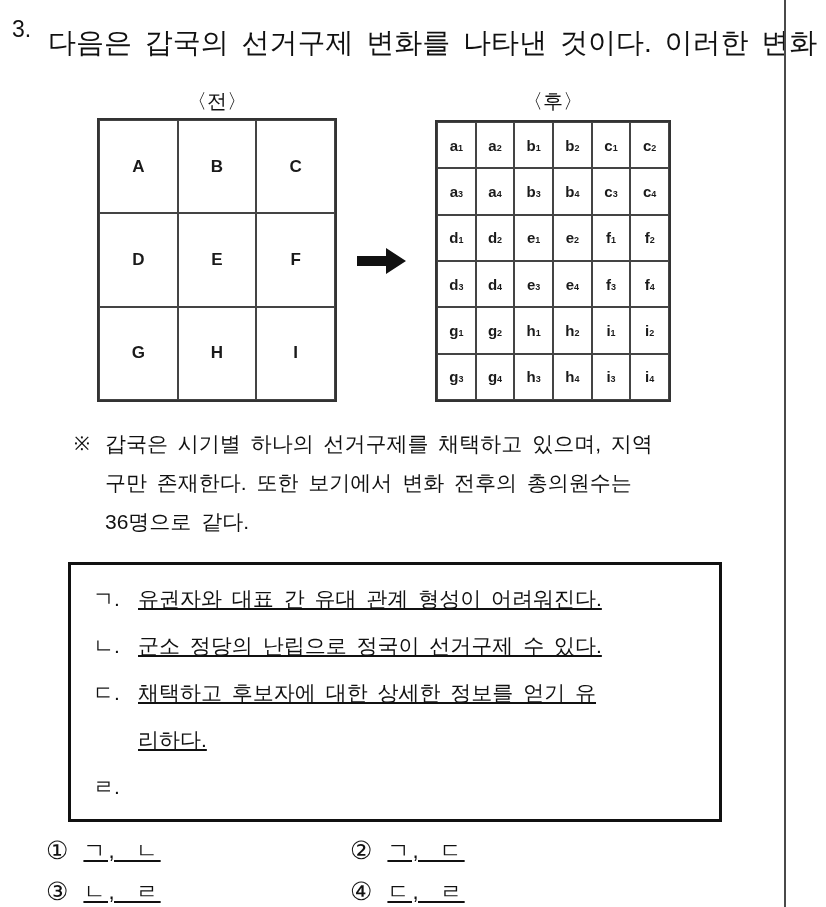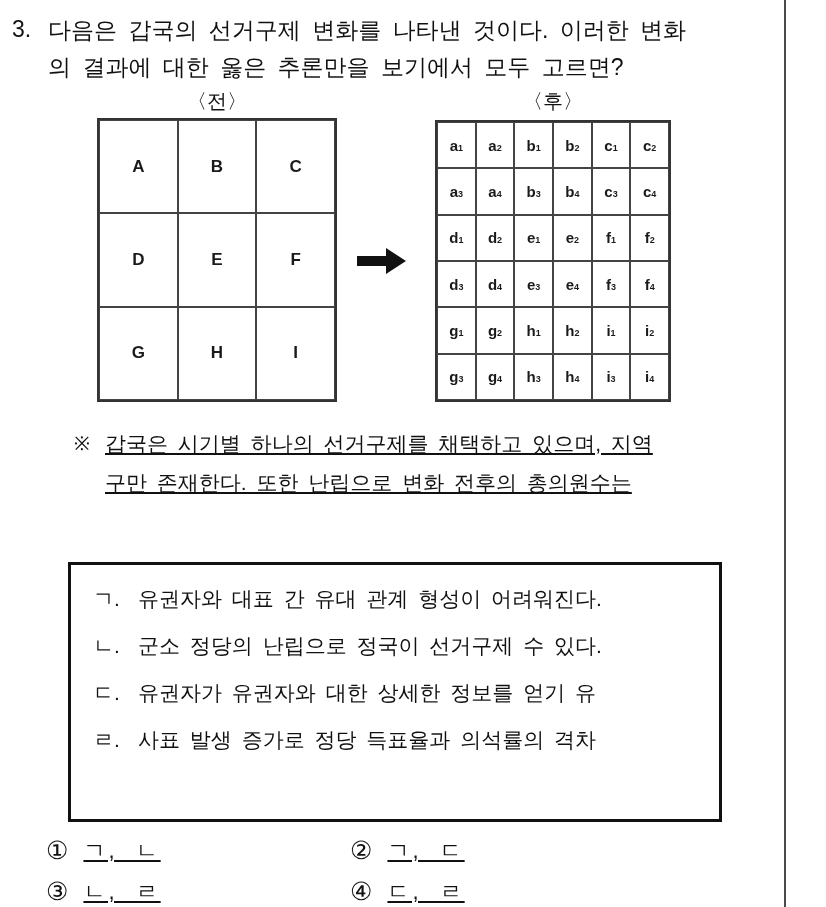--- a/index.html
+++ b/index.html
@@ -2,22 +2,22 @@
 <html><head>
 <meta charset="utf-8">
 <style>
   html,body { margin:0; padding:0; background:#ffffff; }
   .page {
     position:relative; width:826px; height:907px; background:#ffffff;
     font-family:"Liberation Sans", sans-serif; color:#111111; overflow:hidden;
   }
   
   .q-number { position:absolute; left:12px; top:16px; font-size:23px; }
-  .q-lines  { position:absolute; left:48px; top:12px; width:720px;
-              font-size:23px; line-height:37px; word-spacing:5px; white-space:nowrap; }
+  .q-lines  { position:absolute; left:48px; top:24px; width:720px;
+              font-size:28px; line-height:37px; word-spacing:5px; white-space:nowrap; }
   
   .grid-label { position:absolute; top:88px; font-size:20px; text-align:center; }
   .label-before { left:97px;  width:240px; }
   .label-after  { left:435px; width:236px; }
   
   .district-grid { position:absolute; display:grid; background:#ffffff;
                    border:2px solid #333333; box-sizing:border-box; }
   .grid-before { left:97px;  top:118px; width:240px; height:284px;
                  grid-template-columns:repeat(3,1fr); grid-template-rows:repeat(3,1fr); }
   .grid-after  { left:435px; top:120px; width:236px; height:282px;
@@ -25,48 +25,47 @@
   .cell { border:1px solid #444444; display:flex; align-items:center; justify-content:center;
           font-weight:bold; font-size:17px; color:#1a1a1a; }
   .grid-after .cell { font-size:15px; }
   .cell sub { font-size:9px; line-height:1; transform:translateY(3px); }
   
   .arrow-wrap { position:absolute; left:357px; top:247px; width:50px; height:28px; }
   
   .note { position:absolute; left:74px; top:424px; width:668px; display:flex;
           font-size:21px; line-height:39px; word-spacing:4px; }
   .note-marker { width:31px; flex:none; font-size:19px; }
-  .note-lines  { flex:1; white-space:nowrap;text-decoration:underline; }
+  .note-lines  { flex:1; white-space:nowrap; }
   
   .options-box { position:absolute; left:68px; top:562px; width:654px; height:260px;
                  border:3px solid #111111; box-sizing:border-box;
                  padding:10px 8px 0 22px; font-size:21px; line-height:47px; word-spacing:4px; }
   .box-item  { display:flex; }
   .box-label { width:45px; flex:none; }
-  .box-lines { flex:1; }
+  .box-lines { flex:1;text-decoration:underline; }
   .box-lines div { white-space:nowrap; }
   
   .choices { position:absolute; left:46px; top:834px; width:710px;
              display:grid; grid-template-columns:304px auto; row-gap:8px; }
   .choice { display:flex; align-items:center; height:33px; font-size:22px; }
   .choice-marker { font-size:25px; margin-right:15px; }
   .choice-text { letter-spacing:3px; word-spacing:9px;text-decoration:underline; }
   
   .column-divider { position:absolute; left:784px; top:0; width:2px; height:907px;
                     background:#4a4a4a; }
 </style>
 </head>
 <body>
 
 <div class="page">
 
   <span class="q-number">3.</span>
   <div class="q-lines" id="question-lines">
       <div>다음은 갑국의 선거구제 변화를 나타낸 것이다. 이러한 변화</div>
-      <div>의 결과에 대한 옳은 추론만을 보기에서 모두 고르면?</div>
     </div>
 
   <div class="grid-label label-before">〈전〉</div>
   <div class="grid-label label-after">〈후〉</div>
 
   <div class="district-grid grid-before" id="before-grid">
       <div class="cell">A</div>
       <div class="cell">B</div>
       <div class="cell">C</div>
       <div class="cell">D</div>
@@ -227,47 +226,48 @@
       <div class="cell">
         <span>i</span>
         <sub>4</sub>
       </div>
     </div>
 
   <div class="note">
     <span class="note-marker">※</span>
     <div class="note-lines" id="note-lines">
         <div>갑국은 시기별 하나의 선거구제를 채택하고 있으며, 지역</div>
-        <div>구만 존재한다. 또한 난립으로 변화 전후의 총의원수는</div>
+        <div>구만 존재한다. 또한 보기에서 변화 전후의 총의원수는</div>
+        <div>36명으로 같다.</div>
       </div>
   </div>
 
   <div class="options-box" id="options-box">
       <div class="box-item">
         <div class="box-label">ㄱ.</div>
         <div class="box-lines">
           <div>유권자와 대표 간 유대 관계 형성이 어려워진다.</div>
         </div>
       </div>
       <div class="box-item">
         <div class="box-label">ㄴ.</div>
         <div class="box-lines">
           <div>군소 정당의 난립으로 정국이 선거구제 수 있다.</div>
         </div>
       </div>
       <div class="box-item">
         <div class="box-label">ㄷ.</div>
         <div class="box-lines">
-          <div>유권자가 유권자와 대한 상세한 정보를 얻기 유</div>
+          <div>채택하고 후보자에 대한 상세한 정보를 얻기 유</div>
+          <div>리하다.</div>
         </div>
       </div>
       <div class="box-item">
         <div class="box-label">ㄹ.</div>
         <div class="box-lines">
-          <div>사표 발생 증가로 정당 득표율과 의석률의 격차</div>
         </div>
       </div>
     </div>
 
   <div class="choices" id="choices">
       <div class="choice">
         <span class="choice-marker">①</span>
         <span class="choice-text">ㄱ, ㄴ</span>
       </div>
       <div class="choice">

